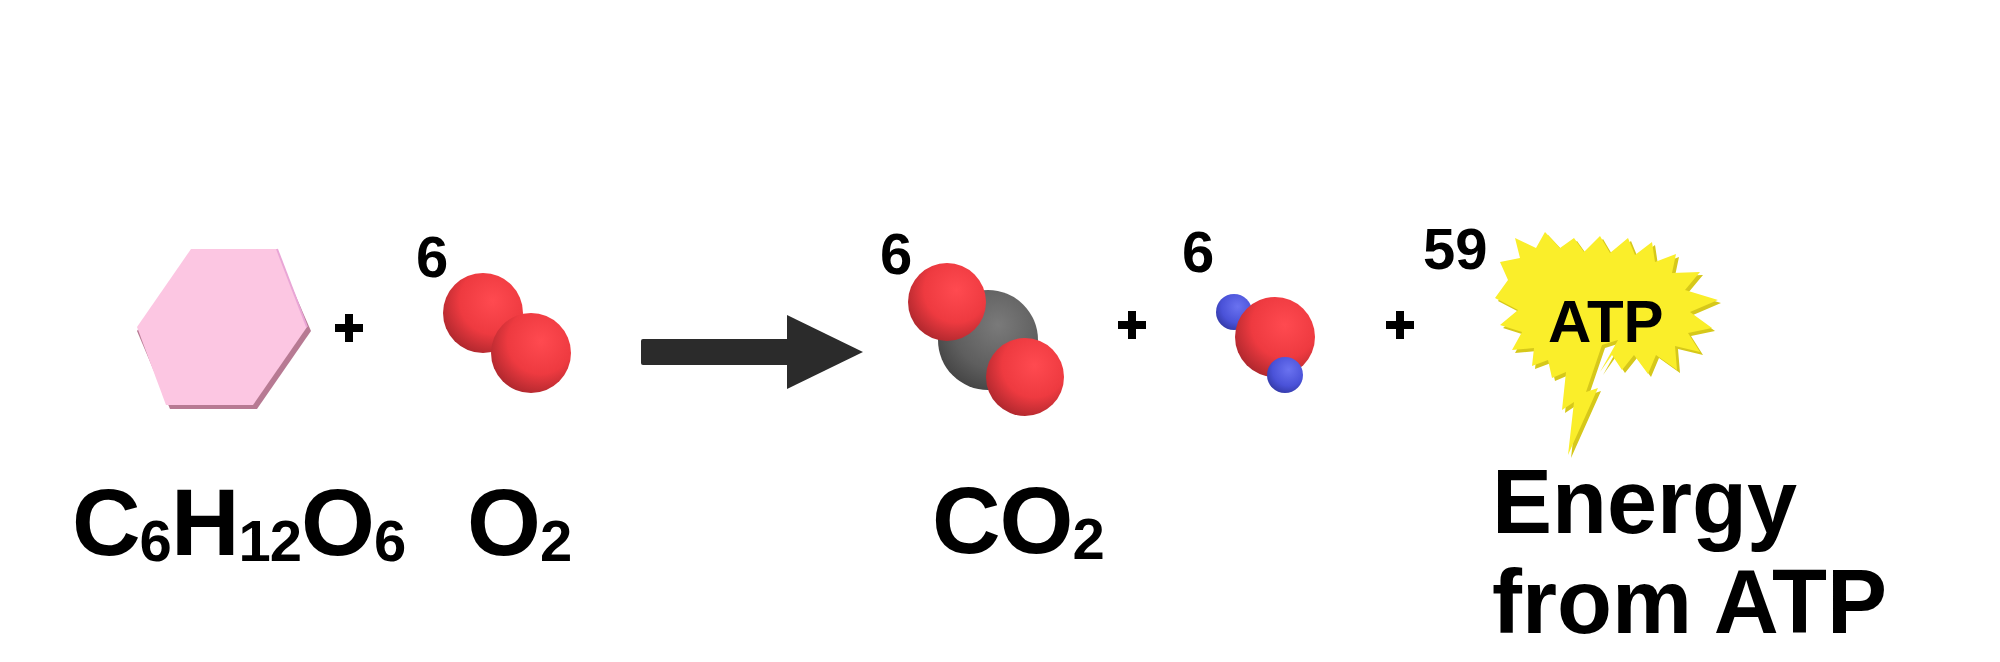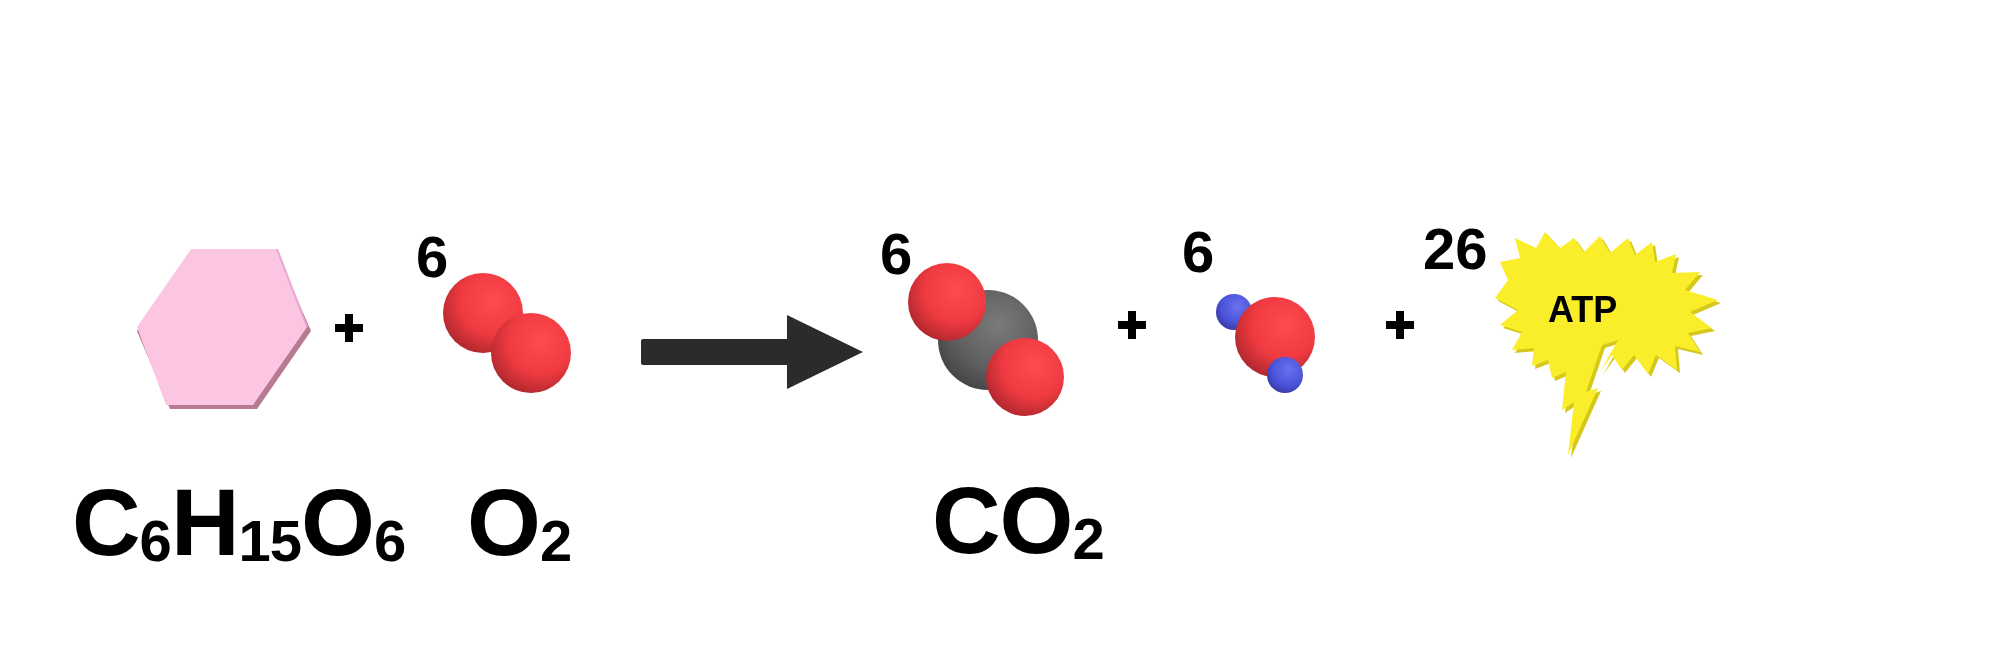--- a/index.html
+++ b/index.html
@@ -110,34 +110,38 @@
       <rect x="1386" y="321" width="28" height="8"></rect>
       <rect x="1396" y="311" width="8" height="28"></rect>
     </g>
 
     <g>
       <polygon fill="#D6C81A" transform="translate(3,3)" points="1508,280 1500,262 1520,258 1515,238 1536,248 1545,232 1560,248 1574,238 1584,252 1600,236 1610,253 1628,238 1635,255 1652,242 1655,262 1676,254 1672,273 1700,272 1685,290 1718,300 1690,312 1712,328 1688,333 1700,352 1675,346 1677,370 1656,355 1648,374 1634,355 1622,370 1612,355 1600,372 1618,340 1602,345 1586,392 1598,388 1568,455 1574,402 1562,410 1566,372 1552,378 1548,360 1532,366 1534,348 1512,350 1522,332 1500,325 1518,310 1495,298"></polygon>
       <polygon fill="#FAEE2A" points="1508,280 1500,262 1520,258 1515,238 1536,248 1545,232 1560,248 1574,238 1584,252 1600,236 1610,253 1628,238 1635,255 1652,242 1655,262 1676,254 1672,273 1700,272 1685,290 1718,300 1690,312 1712,328 1688,333 1700,352 1675,346 1677,370 1656,355 1648,374 1634,355 1622,370 1612,355 1600,372 1618,340 1602,345 1586,392 1598,388 1568,455 1574,402 1562,410 1566,372 1552,378 1548,360 1532,366 1534,348 1512,350 1522,332 1500,325 1518,310 1495,298"></polygon>
     </g>
   </svg>
 
-  <div class="label" style="left:1548px; top:292px; font-size:36px;">ATP</div>
+  <div class="label" style="left:1548px; top:292px; font-size:60px;">ATP</div>
 
   <div class="label coef" style="left:416px; top:228px;">6</div>
   <div class="label coef" style="left:880px; top:225px;">6</div>
   <div class="label coef" style="left:1182px; top:223px;">6</div>
-  <div class="label coef" style="left:1423px; top:220px;">26</div>
+  <div class="label coef" style="left:1423px; top:220px;">59</div>
 
   <div class="label formula" style="left:72px; top:475px;">
-    <span>C</span><sub>6</sub><span>H</span><sub>15</sub><span>O</span><sub>6</sub>
+    <span>C</span><sub>6</sub><span>H</span><sub>12</sub><span>O</span><sub>6</sub>
   </div>
 
   <div class="label formula" style="left:467px; top:475px;">
     <span>O</span><sub>2</sub>
   </div>
 
   <div class="label formula" style="left:932px; top:473px;text-align:center;">
     <span>C</span><span>O</span><sub>2</sub>
   </div>
 
 
+  <div class="label energy" style="left:1492px; top:452px;">
+    <div>Energy</div>
+    <div>from ATP</div>
+  </div>
 
 </div>
 
 </body></html>

